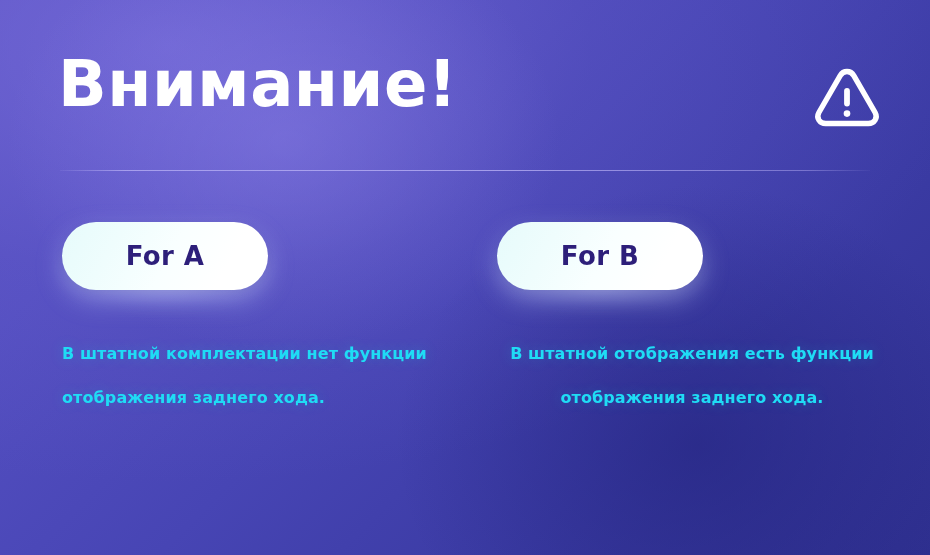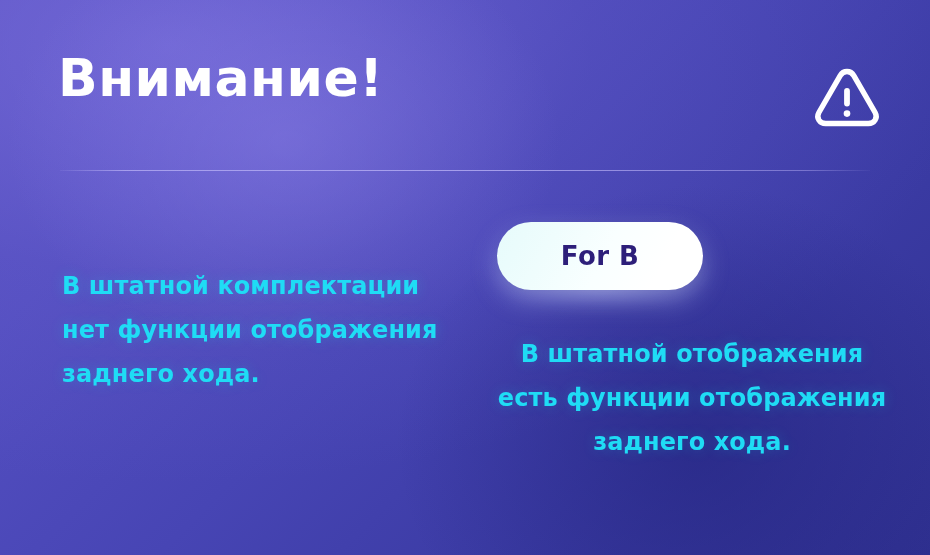--- a/index.html
+++ b/index.html
@@ -54,21 +54,21 @@
     width: 930px;
     height: 555px;
   }
 
   
   .page-title {
     position: absolute;
     left: 58px;
     top: 52px;
     margin: 0;
-    font-size: 52px;
+    font-size: 64px;
     line-height: 1.0;
     font-weight: 700;
     letter-spacing: 0.5px;
     color: #ffffff;
     white-space: nowrap;
   }
 
   .warning-icon {
     position: absolute;
     right: 48px;
@@ -138,21 +138,21 @@
     font-weight: 700;
     letter-spacing: 0.4px;
     color: #2d1f7a;
     line-height: 1;
   }
 
   .col-text {
     margin: 0;
     padding-top: 42px;
     width: 390px;
-    font-size: 24px;
+    font-size: 16px;
     font-weight: 700;
     line-height: 44px;
     letter-spacing: 0.1px;
     color: #1fdcf5;
     text-shadow: 0 0 14px rgba(31,220,245,0.22);
   }
 </style>
 </head>
 <body>
 
@@ -165,20 +165,26 @@
       <svg viewBox="0 0 70 70" xmlns="http://www.w3.org/2000/svg" aria-hidden="true">
         <path d="M35 9.5 C31.8 9.5 29.6 11.2 28.2 13.6 L6.9 50.5 C5.5 53.0 5.4 55.7 6.9 58.1 C8.4 60.5 10.8 61.5 13.6 61.5 L56.4 61.5 C59.2 61.5 61.6 60.5 63.1 58.1 C64.6 55.7 64.5 53.0 63.1 50.5 L41.8 13.6 C40.4 11.2 38.2 9.5 35 9.5 Z" fill="none" stroke="#ffffff" stroke-width="5.4" stroke-linejoin="round"></path>
         <rect x="32.1" y="26" width="5.8" height="18.5" rx="2.9" fill="#ffffff"></rect>
         <circle cx="35" cy="51.6" r="3.3" fill="#ffffff"></circle>
       </svg>
     </div>
 
     <div class="divider"></div>
 
     <div class="col col-a">
+      <div class="pill-wrap">
+        <div class="pill-glow"></div>
+        <div class="pill">
+          <span class="pill-label">For A</span>
+        </div>
+      </div>
       <p class="col-text">В штатной комплектации нет функции отображения заднего хода.</p>
     </div>
 
     <div class="col col-b">
       <div class="pill-wrap">
         <div class="pill-glow"></div>
         <div class="pill">
           <span class="pill-label">For B</span>
         </div>
       </div>

